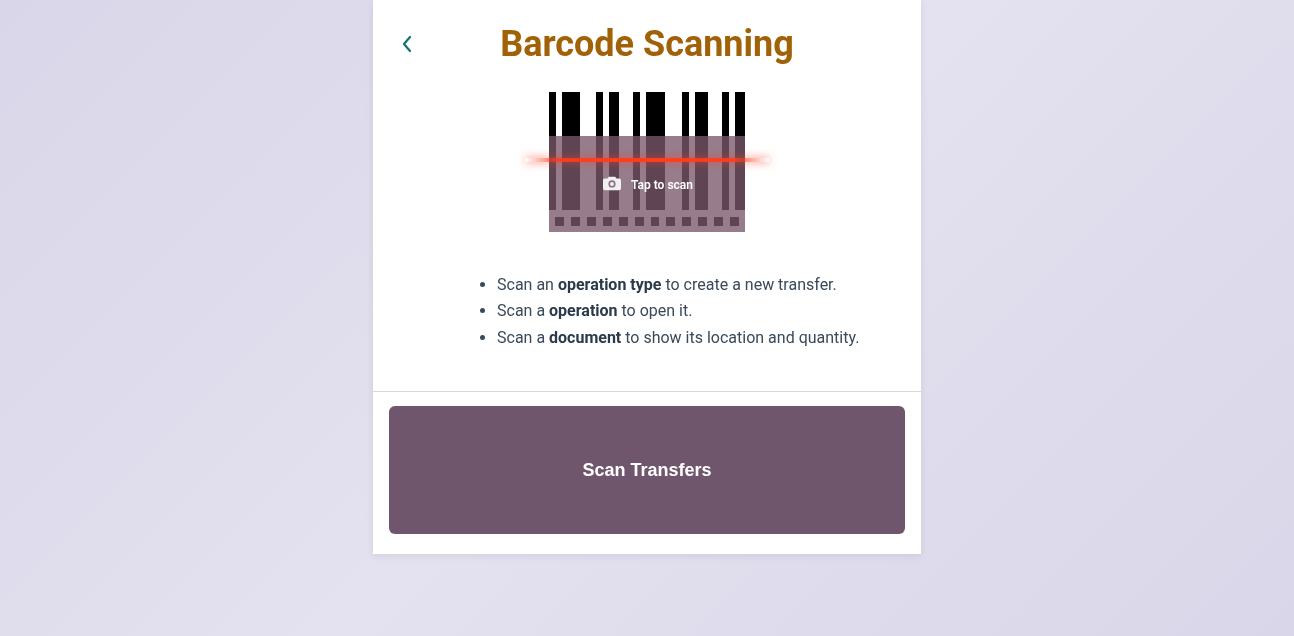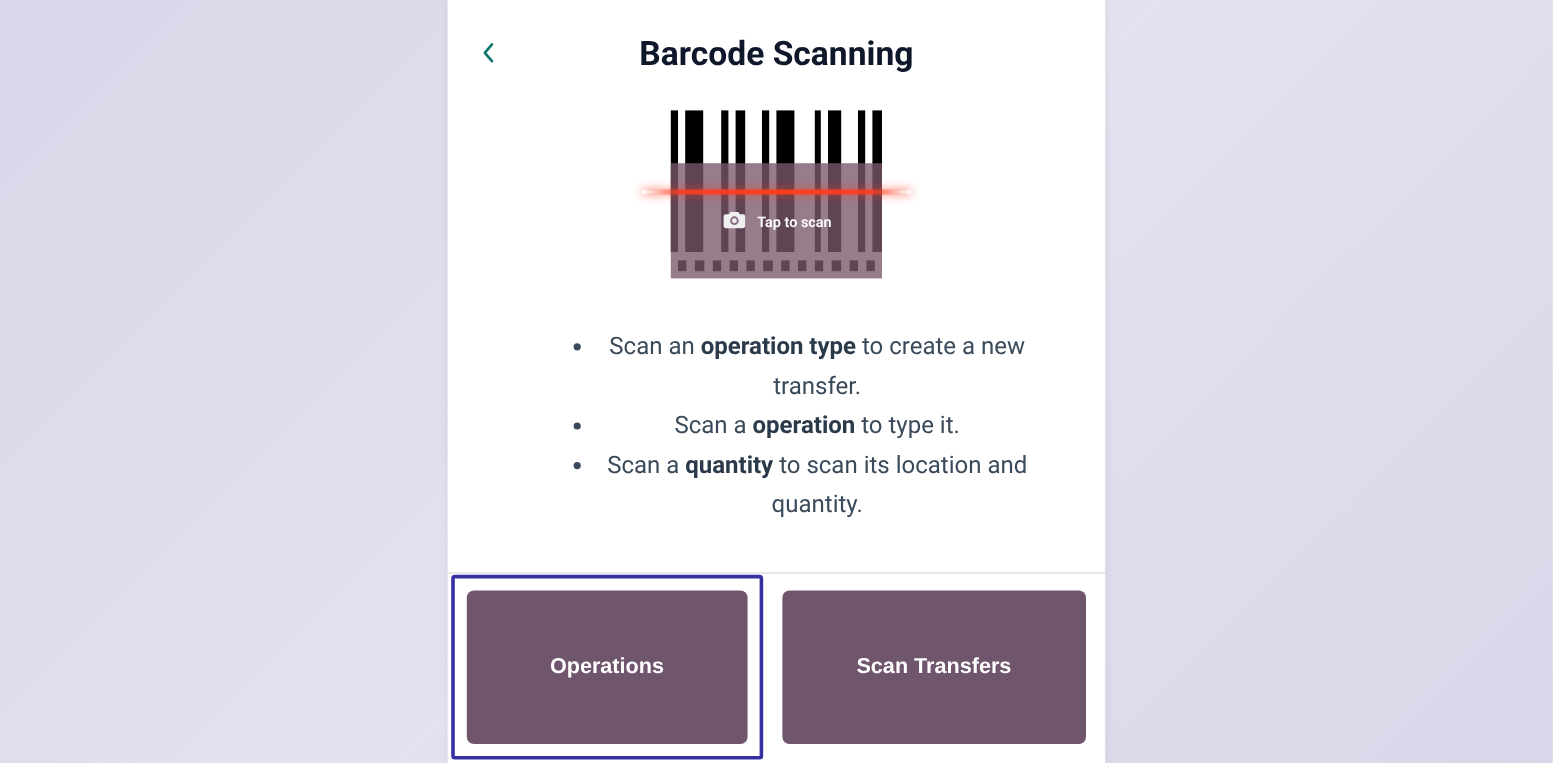--- a/index.html
+++ b/index.html
@@ -35,32 +35,32 @@
       top: 8px;
       width: 24px;
       height: 24px;
       cursor: pointer;
       display: flex;
       align-items: center;
       justify-content: center;
     }
     .back-btn svg { stroke: #0f766e; }
     .title {
-      font-size: 28px;
+      font-size: 36px;
       font-weight: 700;
-      color: #0f172a;
+      color: #a16207;
     }
     .barcode-area {
       display: flex;
       justify-content: center;
       margin-bottom: 40px;
     }
     .barcode-widget {
       position: relative;
-      width: 176px;
+      width: 196px;
       height: 140px;
     }
     .bars {
       display: flex;
       gap: 6px;
       height: 118px;
       align-items: flex-start;
       justify-content: center;
     }
     .bar { background: #000; height: 118px; }
@@ -114,23 +114,22 @@
       padding-left: 88px;
       padding-right: 40px;
       margin-bottom: 40px;
     }
     .instructions ul {
       list-style: disc;
       padding-left: 20px;
     }
     .instructions li {
       color: #3a4a5a;
-      font-size: 20px;
+      font-size: 16px;
       line-height: 1.65;
-      text-align: center;
     }
     .instructions b { font-weight: 700; color: #2b3a4a; }
     .divider {
       border: none;
       border-top: 1px solid #d8d8d8;
       margin: 0 -16px 14px -16px;
     }
     .btn-row {
       display: flex;
       gap: 16px;
@@ -224,30 +223,27 @@
       </div>
     </div>
   </div>
 
   <div class="instructions">
     <ul>
       <li>
         <span>Scan an </span><b>operation type</b><span> to create a new transfer.</span>
       </li>
       <li>
-        <span>Scan a </span><b>operation</b><span> to type it.</span>
+        <span>Scan a </span><b>operation</b><span> to open it.</span>
       </li>
       <li>
-        <span>Scan a </span><b>quantity</b><span> to scan its location and quantity.</span>
+        <span>Scan a </span><b>document</b><span> to show its location and quantity.</span>
       </li>
     </ul>
   </div>
 
   <hr class="divider">
 
   <div class="btn-row">
-    <div class="selected-wrap">
-      <button class="big-btn">Operations</button>
-    </div>
     <button class="big-btn">Scan Transfers</button>
   </div>
 
 </div>
 
 </body></html>

